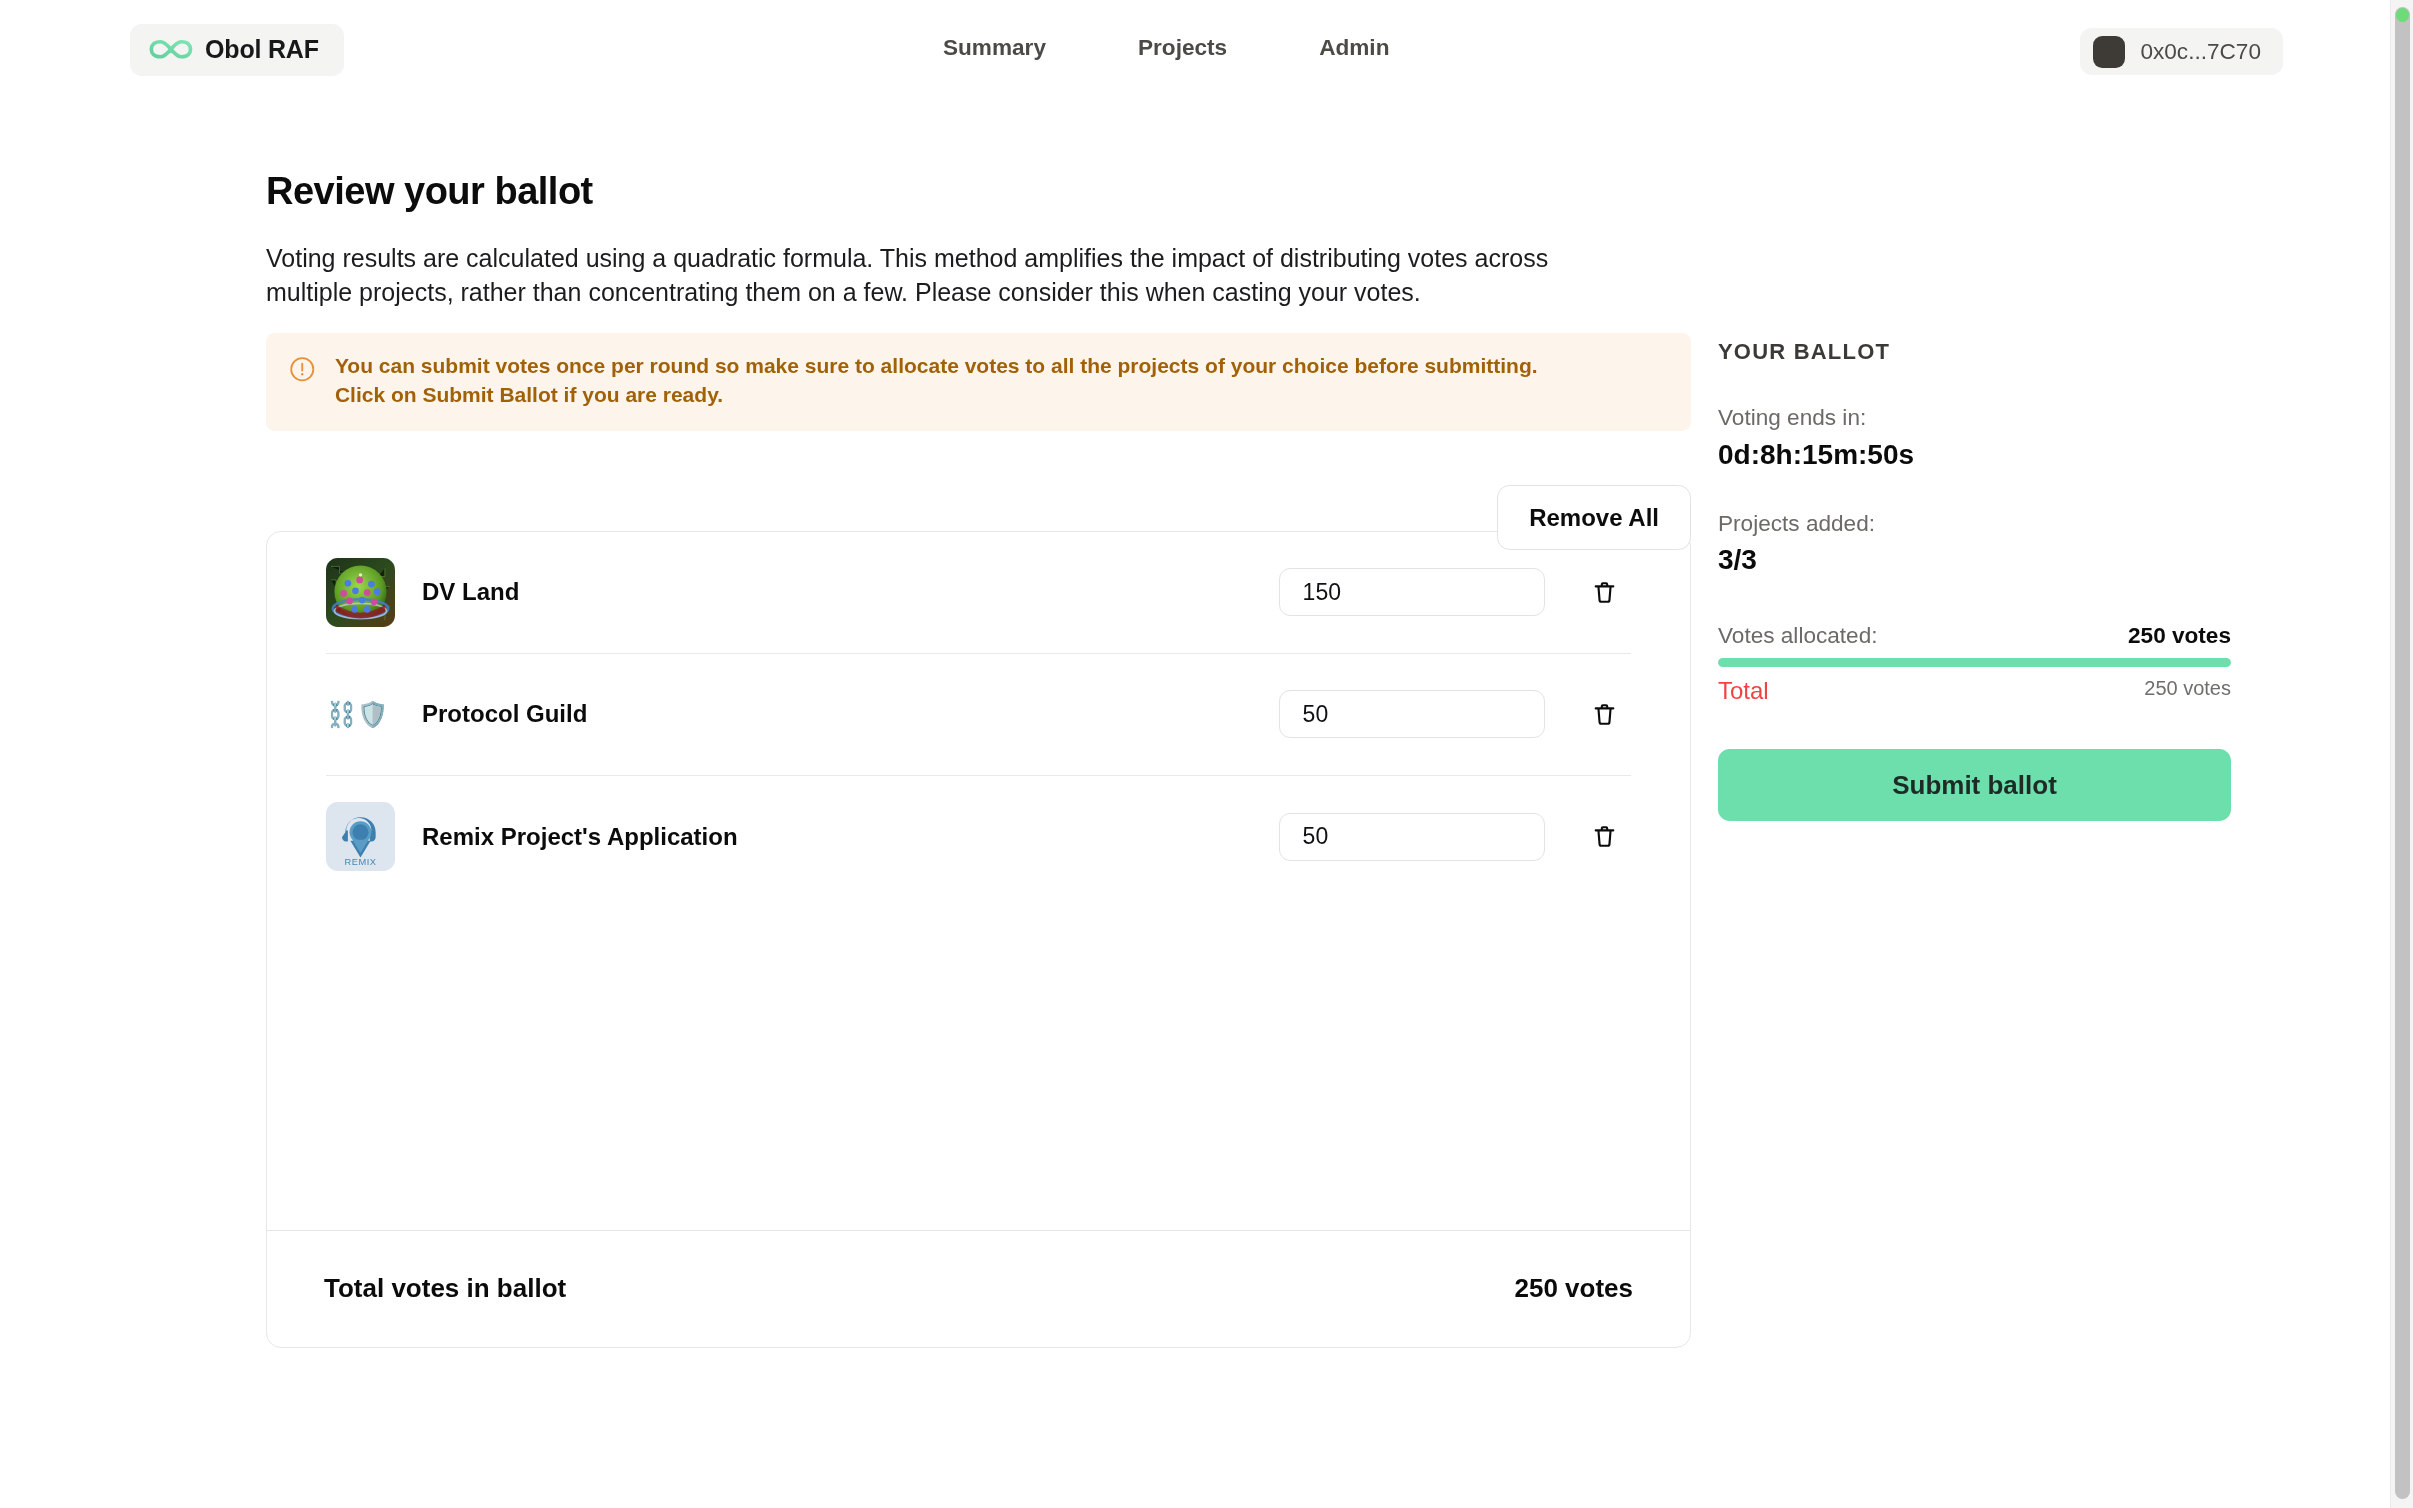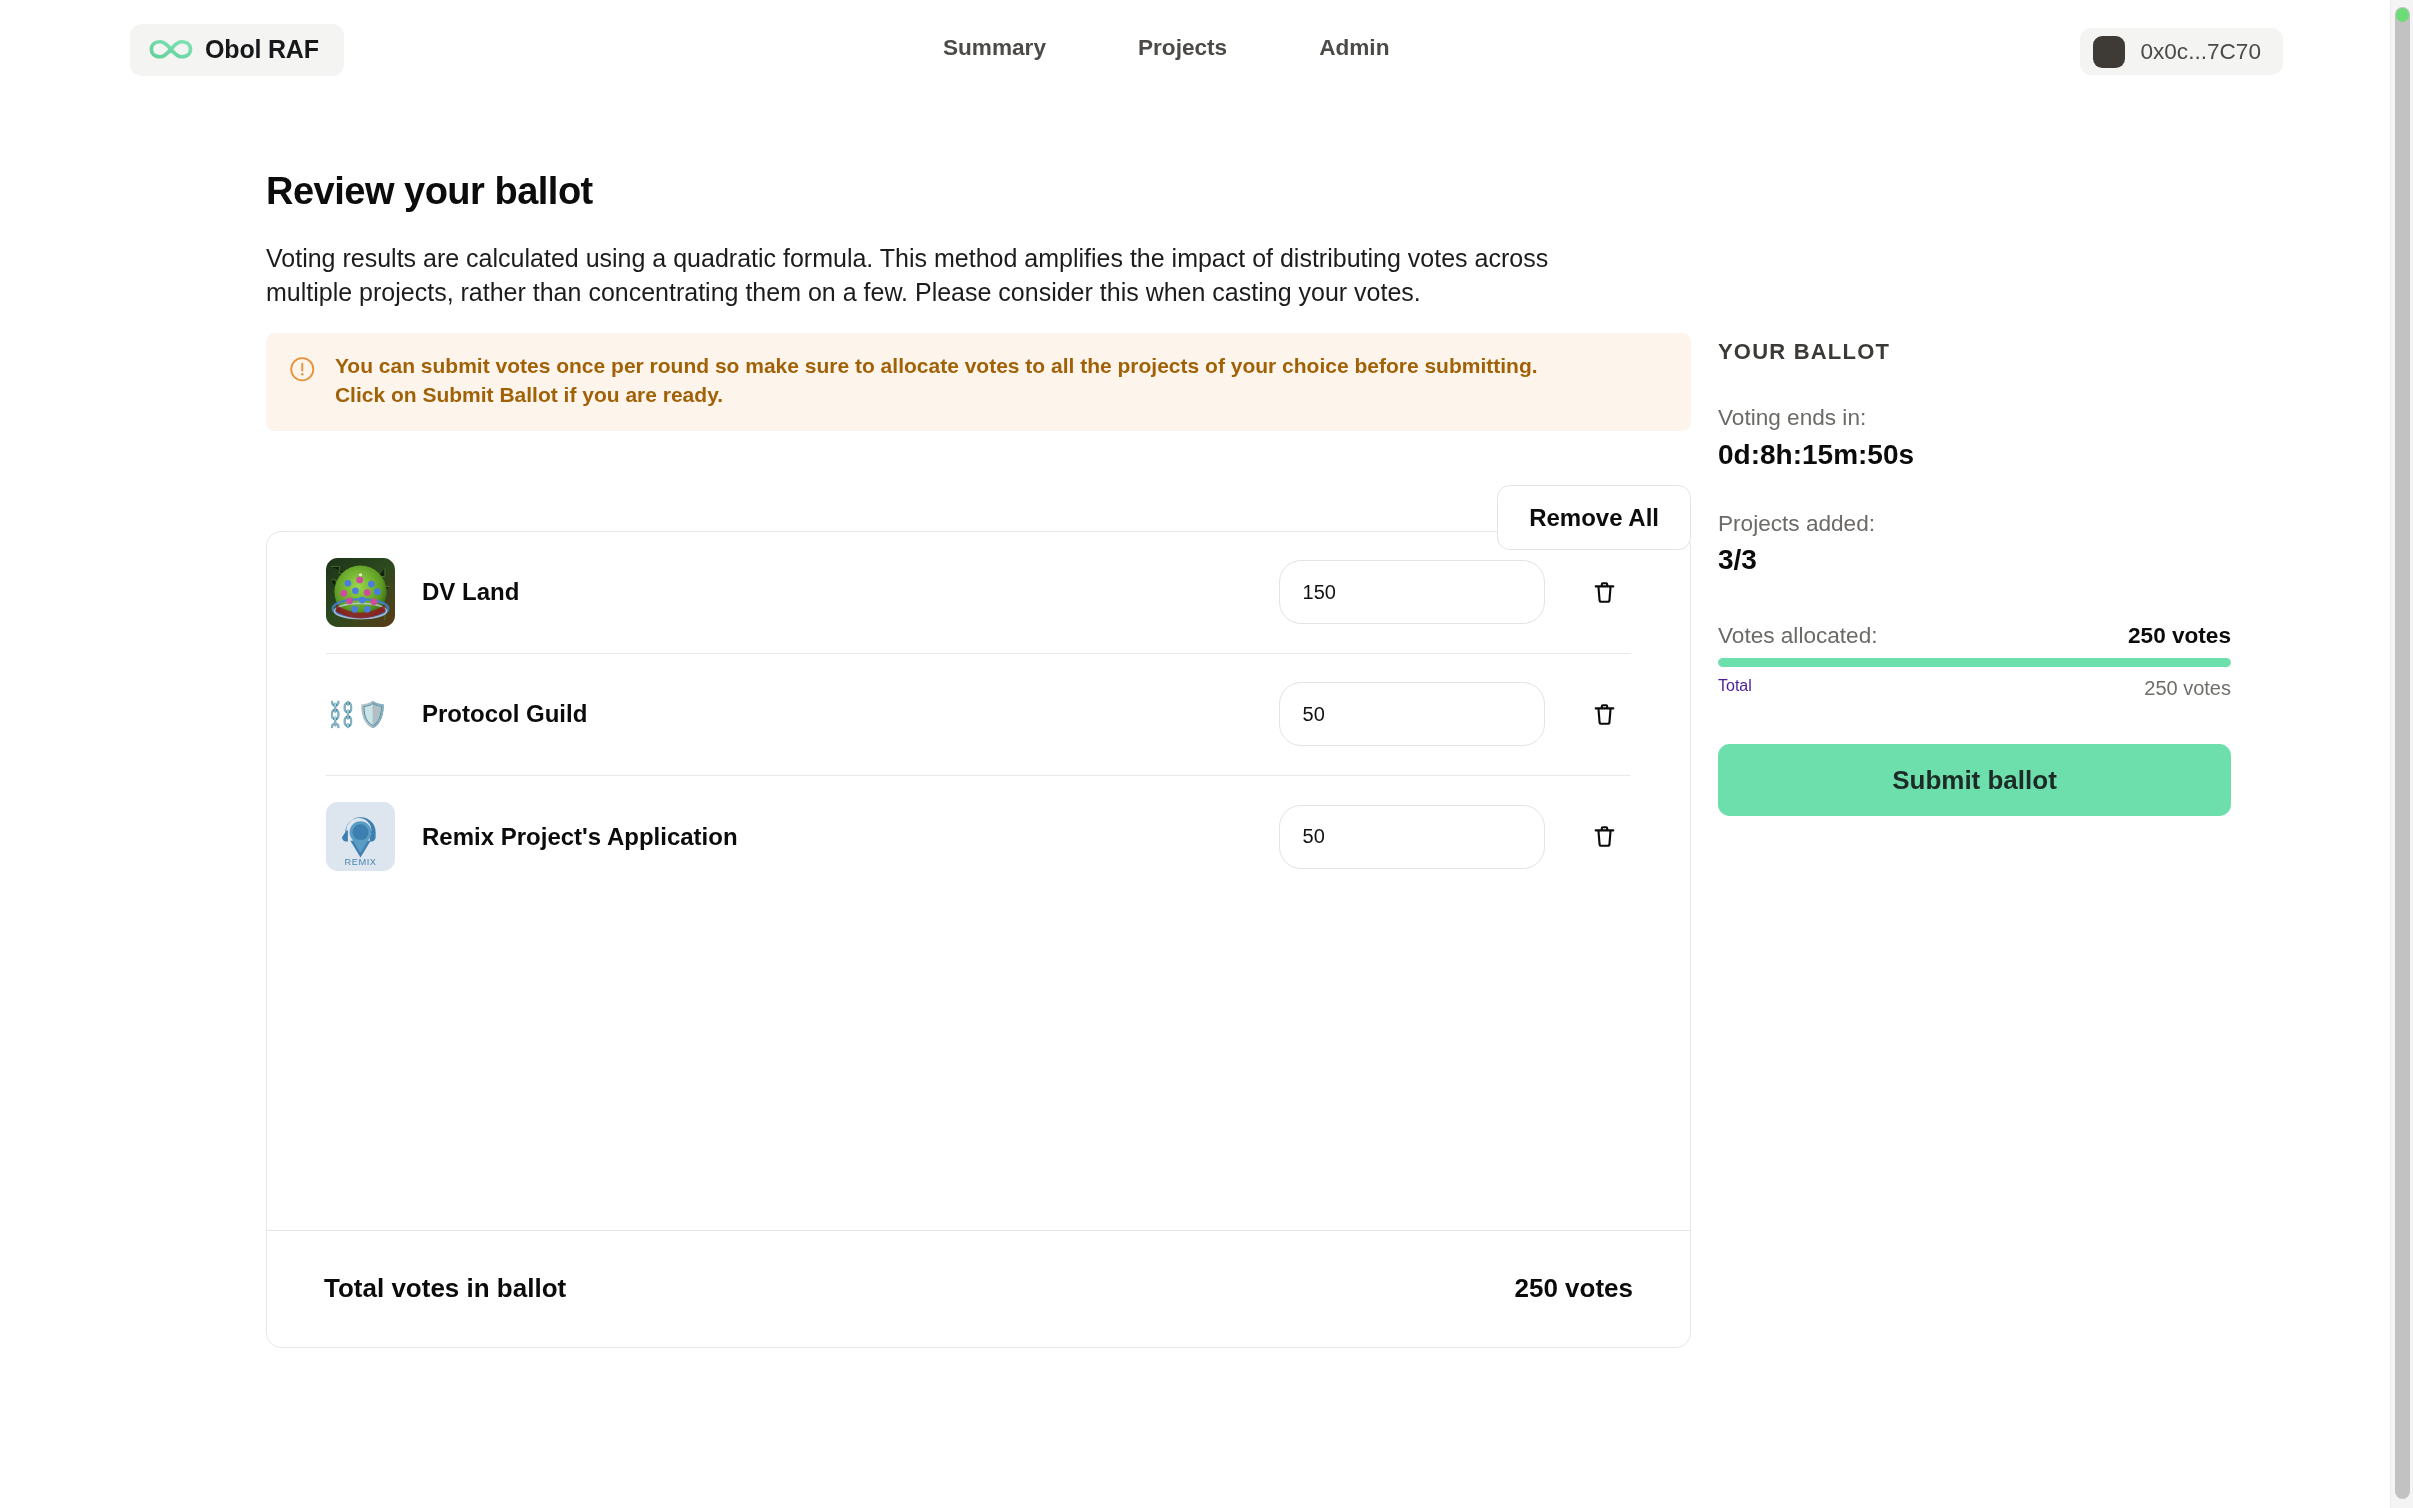--- a/index.html
+++ b/index.html
@@ -231,26 +231,26 @@
   .proj-name {
     margin-left: 27px;
     font-size: 24px;
     font-weight: 700;
     color: #0b0b0c;
     white-space: nowrap;
   }
 
   .vote-input {
     width: 266px;
-    height: 64px;
+    height: 48px;
     border: 1.3px solid #e3e3e1;
-    border-radius: 22px;
+    border-radius: 11px;
     padding: 0 22.6px;
     font-family: "Liberation Sans", sans-serif;
-    font-size: 20px;
+    font-size: 23px;
     color: #101113;
     background: #fff;
     outline: none;
   }
   .trash-btn {
     width: 54px; height: 54px;
     margin-left: 32px;
     background: none;
     border: none;
     cursor: pointer;
@@ -314,21 +314,21 @@
   .progress-fill {
     height: 9.2px;
     border-radius: 5px;
     background: #6ddfac;
   }
   .total-row {
     margin-top: 10px;
     display: flex;
     justify-content: space-between;
   }
-  .total-label { font-size: 16px; color: #4c1d95; }
+  .total-label { font-size: 24px; color: #ef4444; }
   .total-value { font-size: 20px; color: #6f6e6a; }
 
   .submit-btn {
     margin-top: 44px;
     width: 513px;
     height: 72px;
     background: #6ddfac;
     border: none;
     border-radius: 11.7px;
     font-family: "Liberation Sans", sans-serif;

